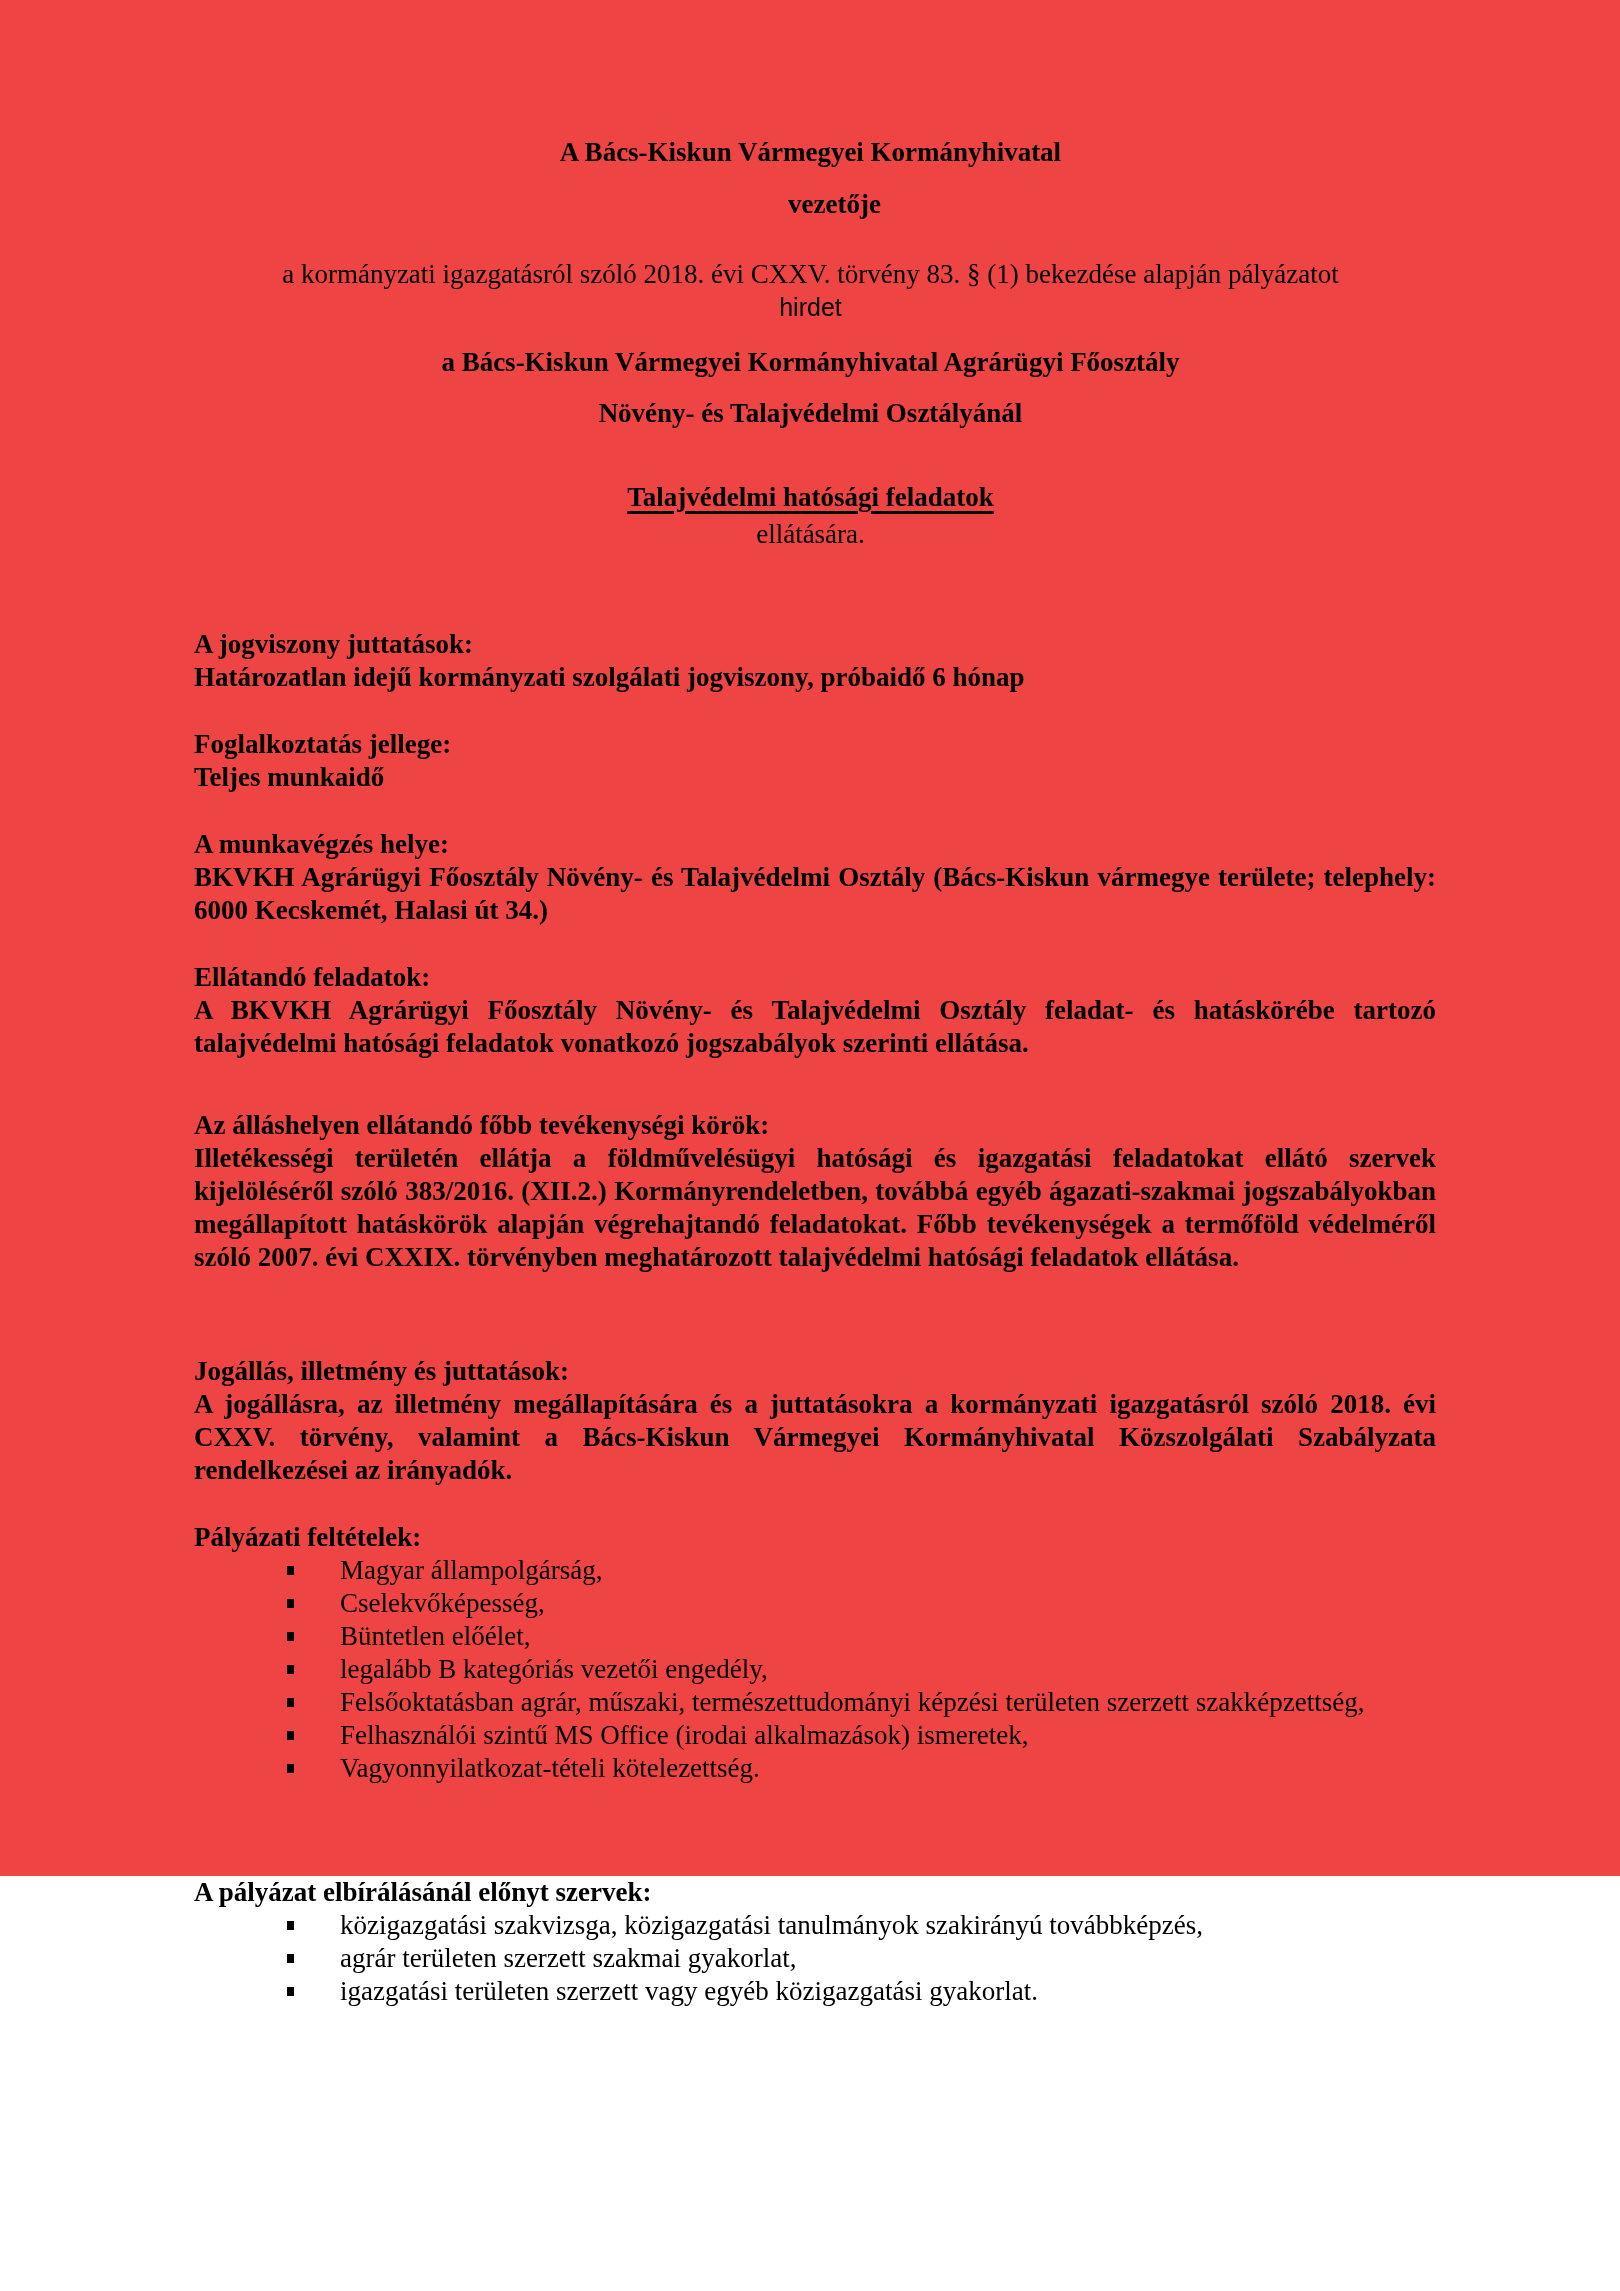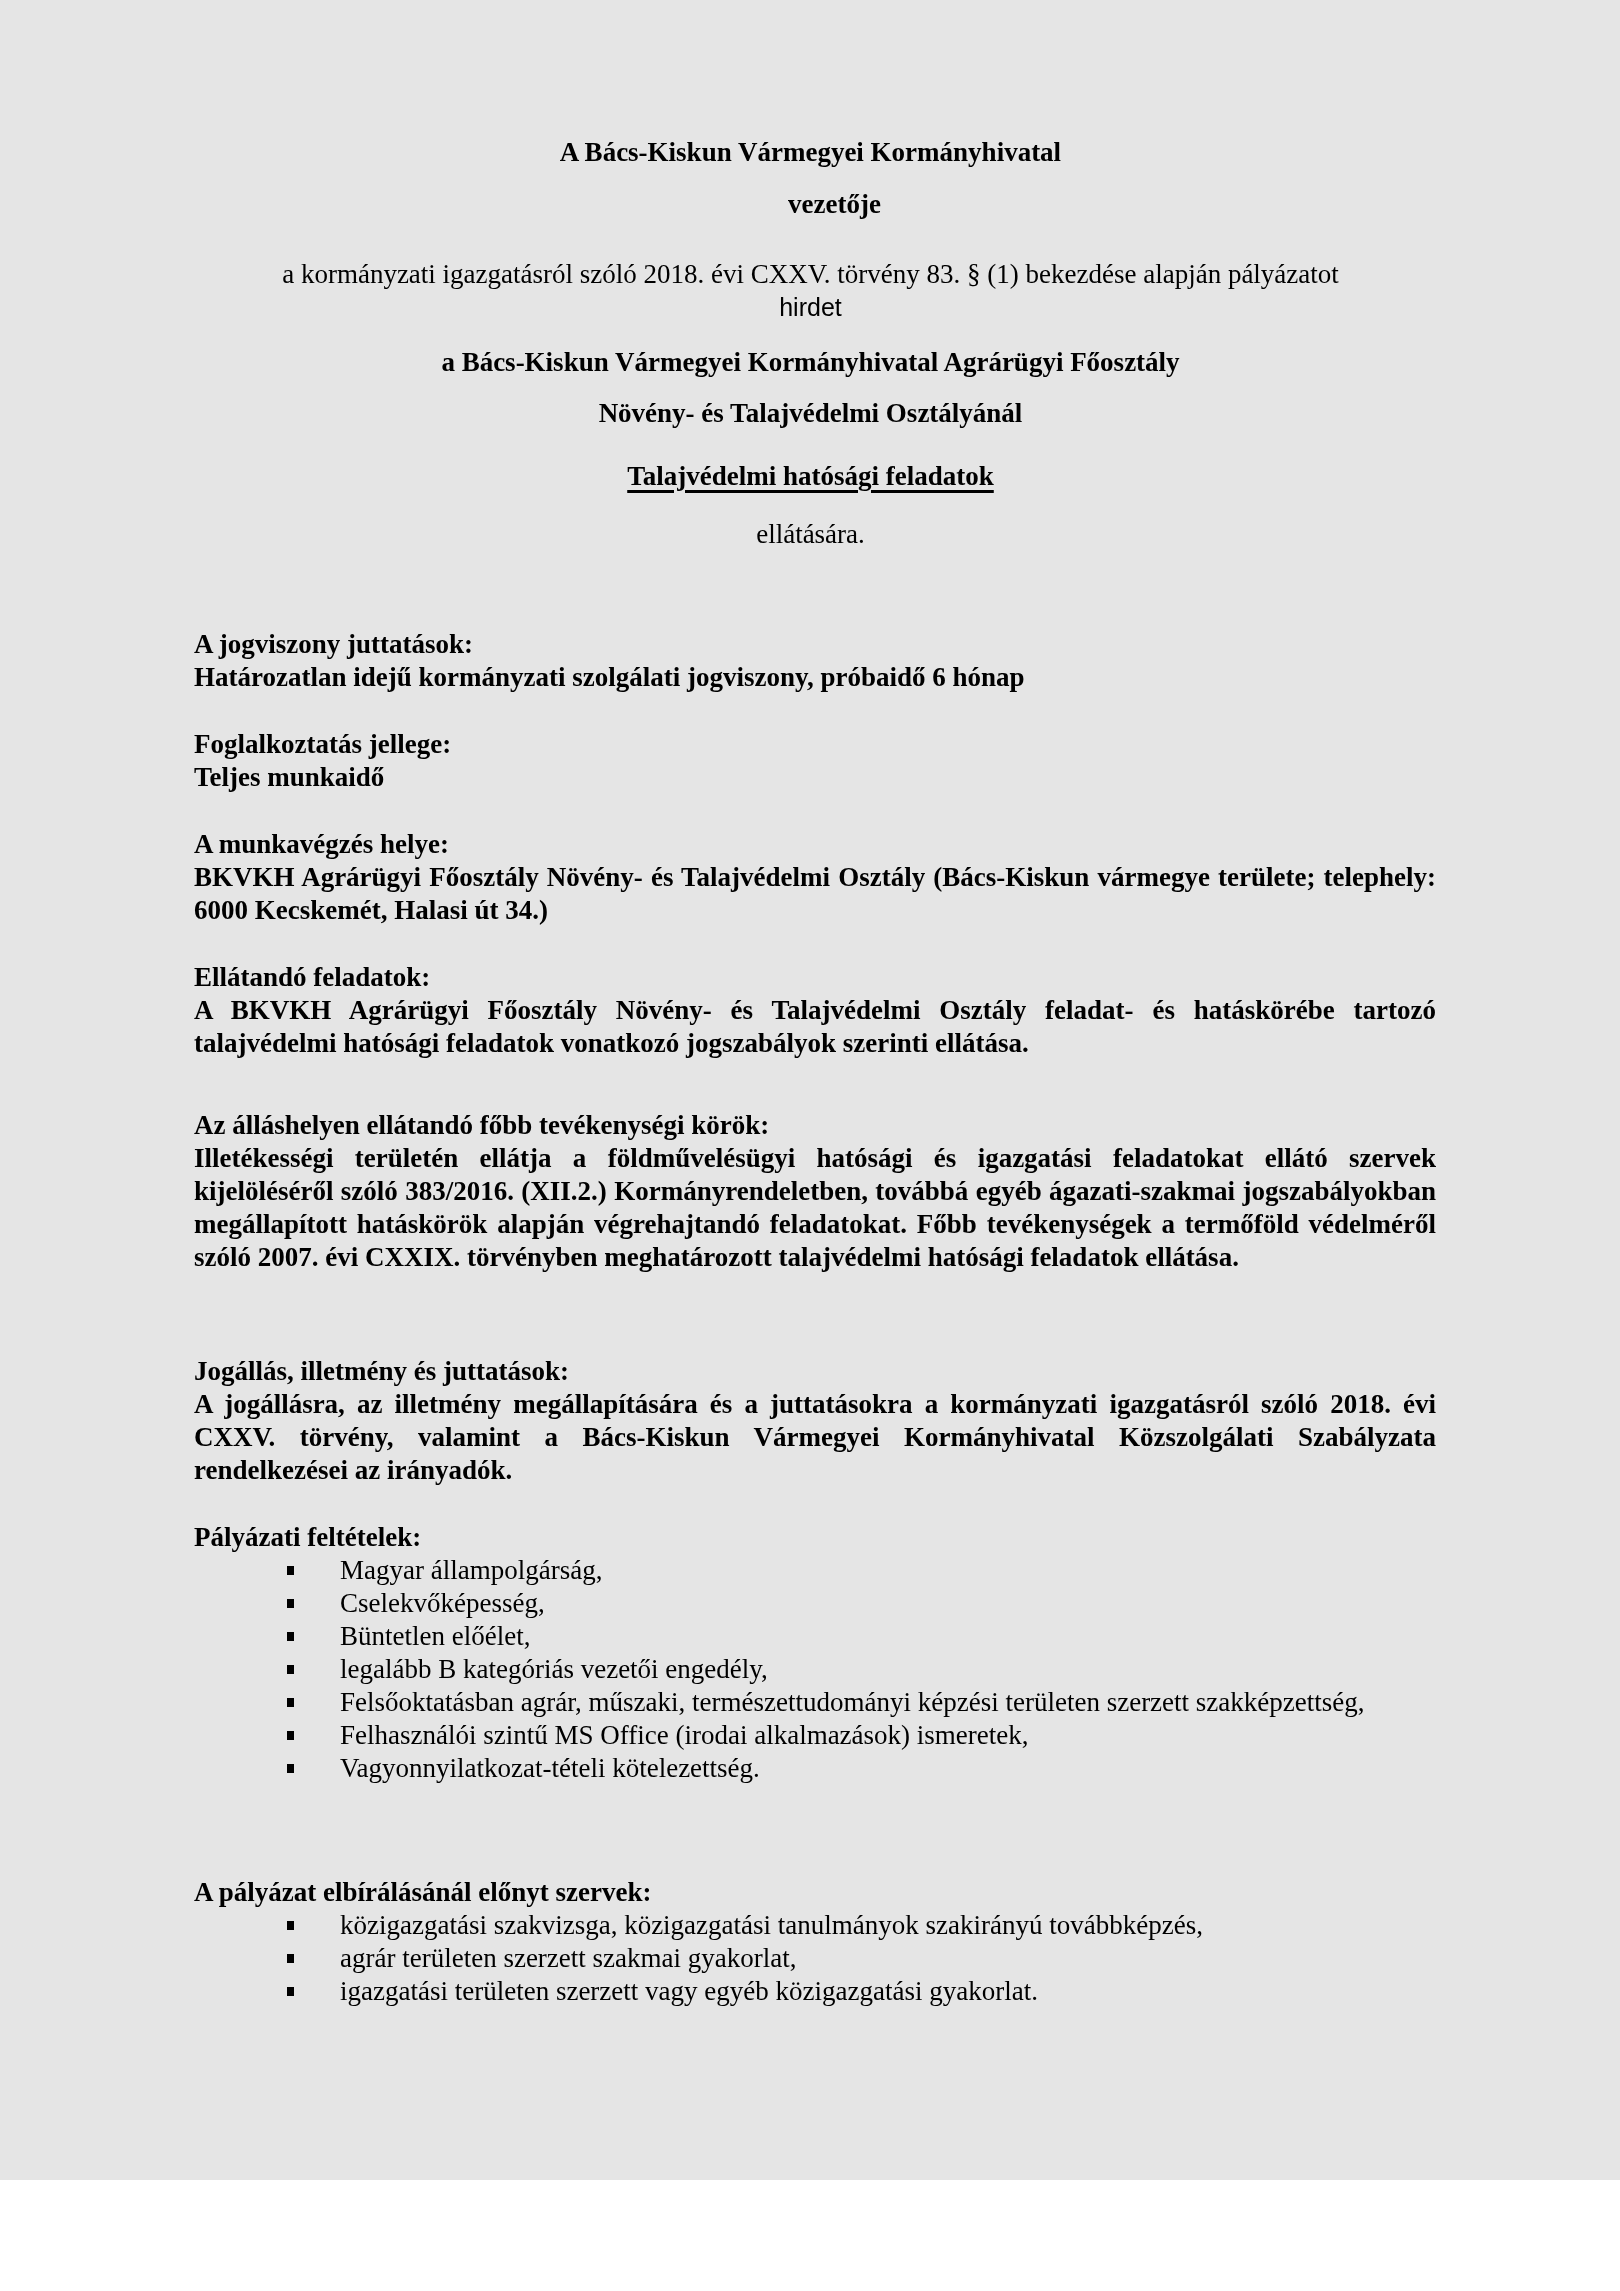--- a/index.html
+++ b/index.html
@@ -12,22 +12,22 @@
       height: 2292px;
       position: relative;
       overflow: hidden;
       color: #000000;
       font-family: "Liberation Serif", "DejaVu Serif", serif;
     }
     .page {
       position: absolute;
       left: 0; top: 0;
       width: 1621px;
-      height: 2180px;
-      background: #e5e5e5;
+      height: 1876px;
+      background: #ef4444;
     }
     .center {
       position: absolute;
       left: 0;
       width: 1621px;
       text-align: center;
       font-size: 27px;
       line-height: 32px;
       white-space: nowrap;
     }
@@ -76,21 +76,21 @@
 <body>
 
 <div class="page">
 
   <div class="center bold" style="top:136px;">A Bács-Kiskun Vármegyei Kormányhivatal</div>
   <div class="center bold" style="top:188px;margin-left:24px;">vezetője</div>
   <div class="center" style="top:258px;">a kormányzati igazgatásról szóló 2018. évi CXXV. törvény 83. § (1) bekezdése alapján pályázatot</div>
   <div class="center sans" style="top:291px; font-size:25px;">hirdet</div>
   <div class="center bold" style="top:346px;">a Bács-Kiskun Vármegyei Kormányhivatal Agrárügyi Főosztály</div>
   <div class="center bold" style="top:397px;">Növény- és Talajvédelmi Osztályánál</div>
-  <div class="center bold" style="top:460px;">
+  <div class="center bold" style="top:481px;">
     <span class="underline">Talajvédelmi hatósági feladatok</span>
   </div>
   <div class="center" style="top:518px;">ellátására.</div>
 
   <div class="block" style="top:628px;">
     <p class="heading">A jogviszony juttatások:</p>
     <p class="para">Határozatlan idejű kormányzati szolgálati jogviszony, próbaidő 6 hónap</p>
   </div>
 
   <div class="block" style="top:728px;">

